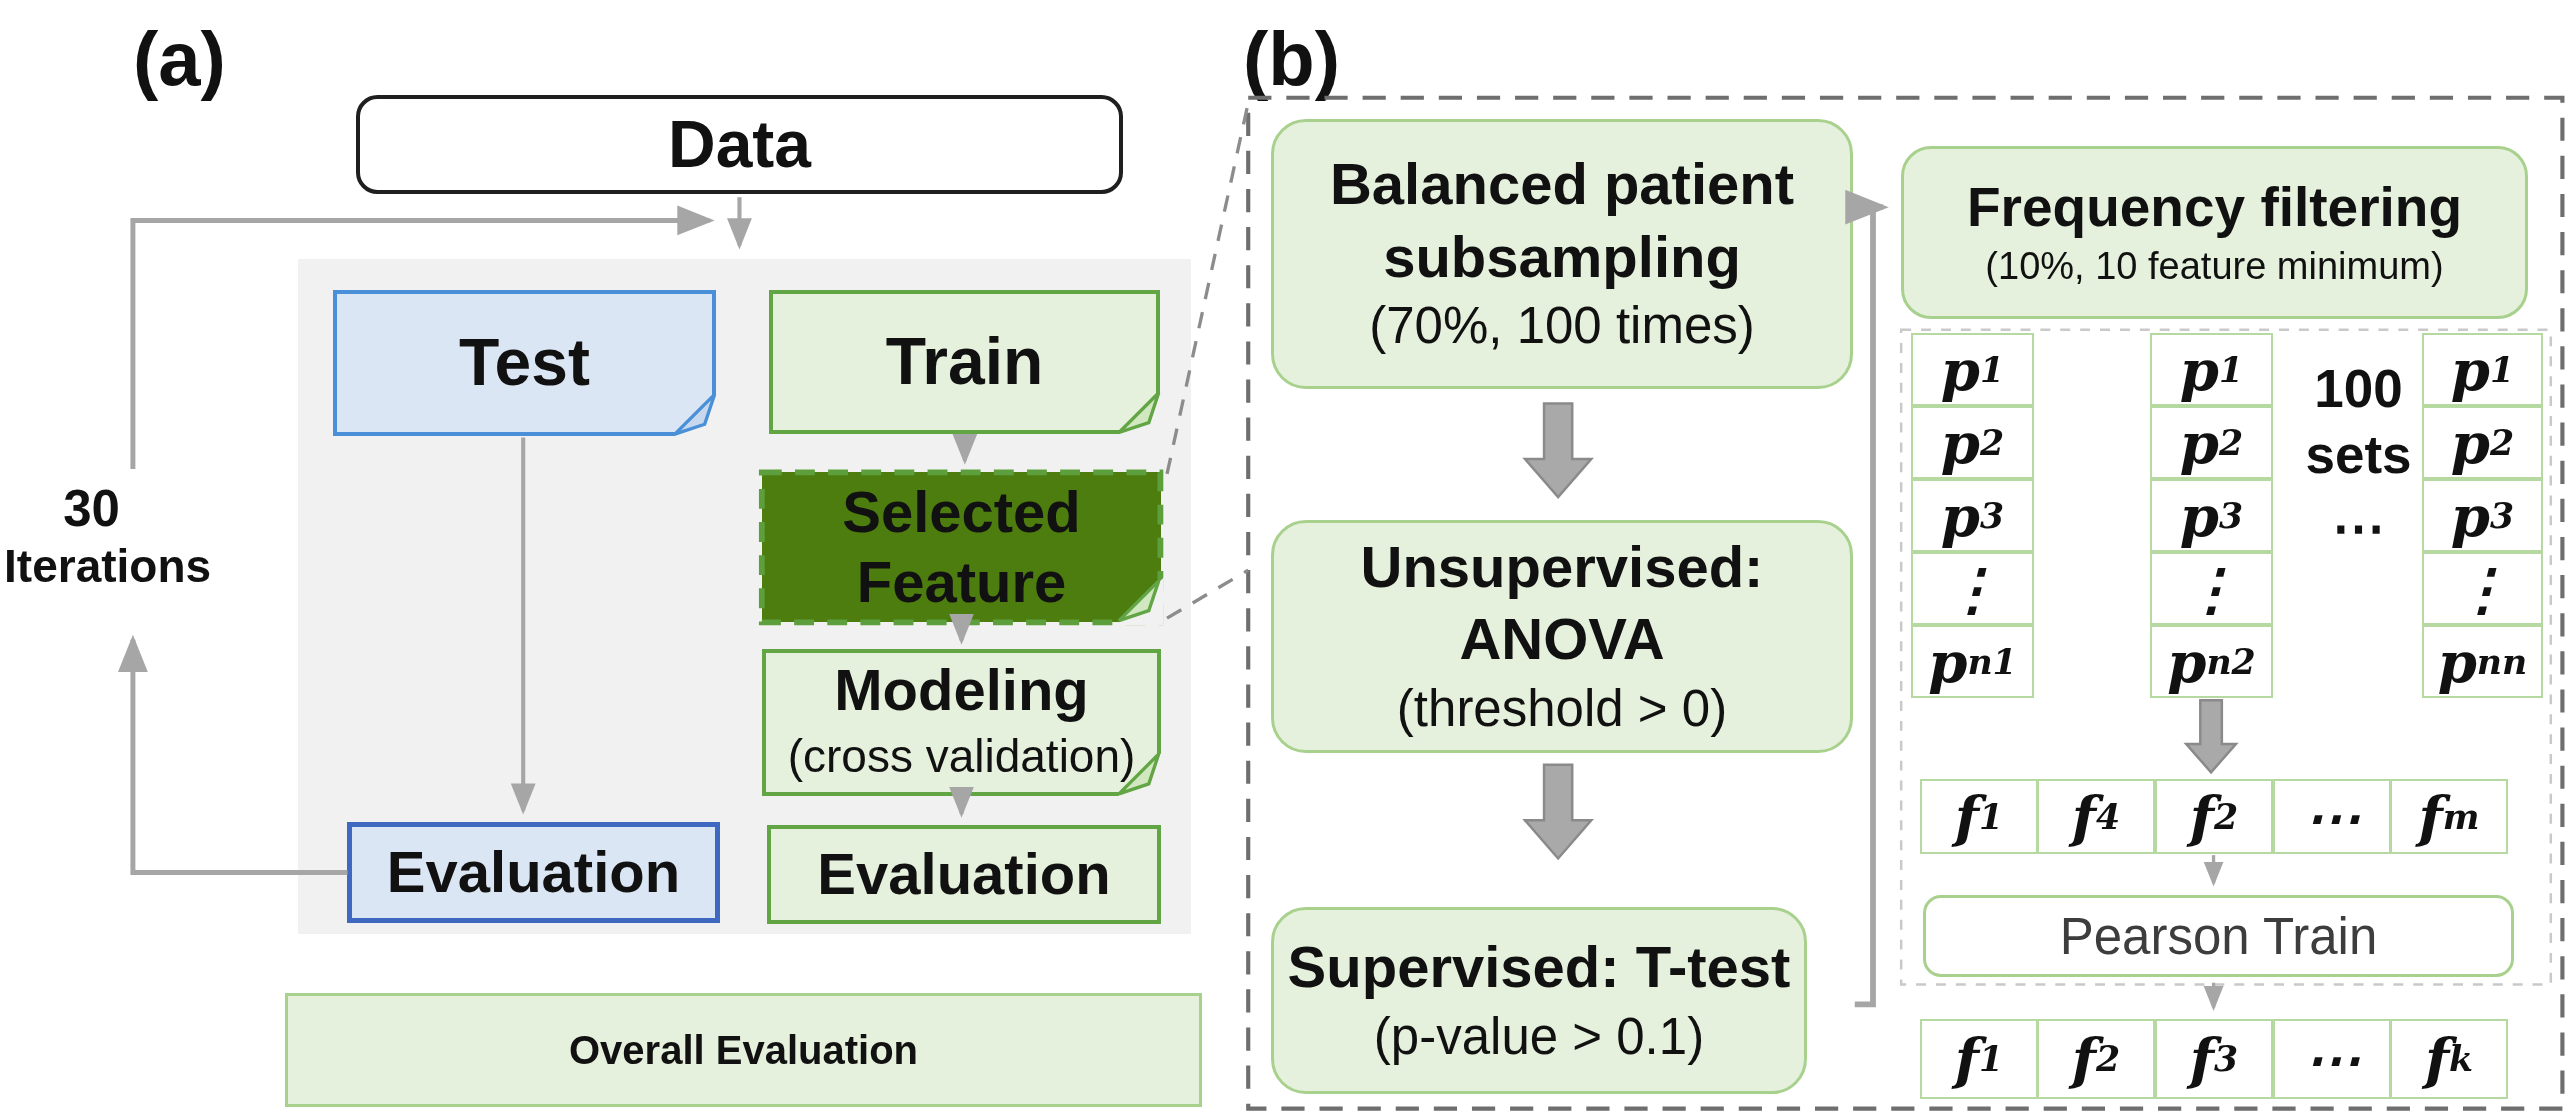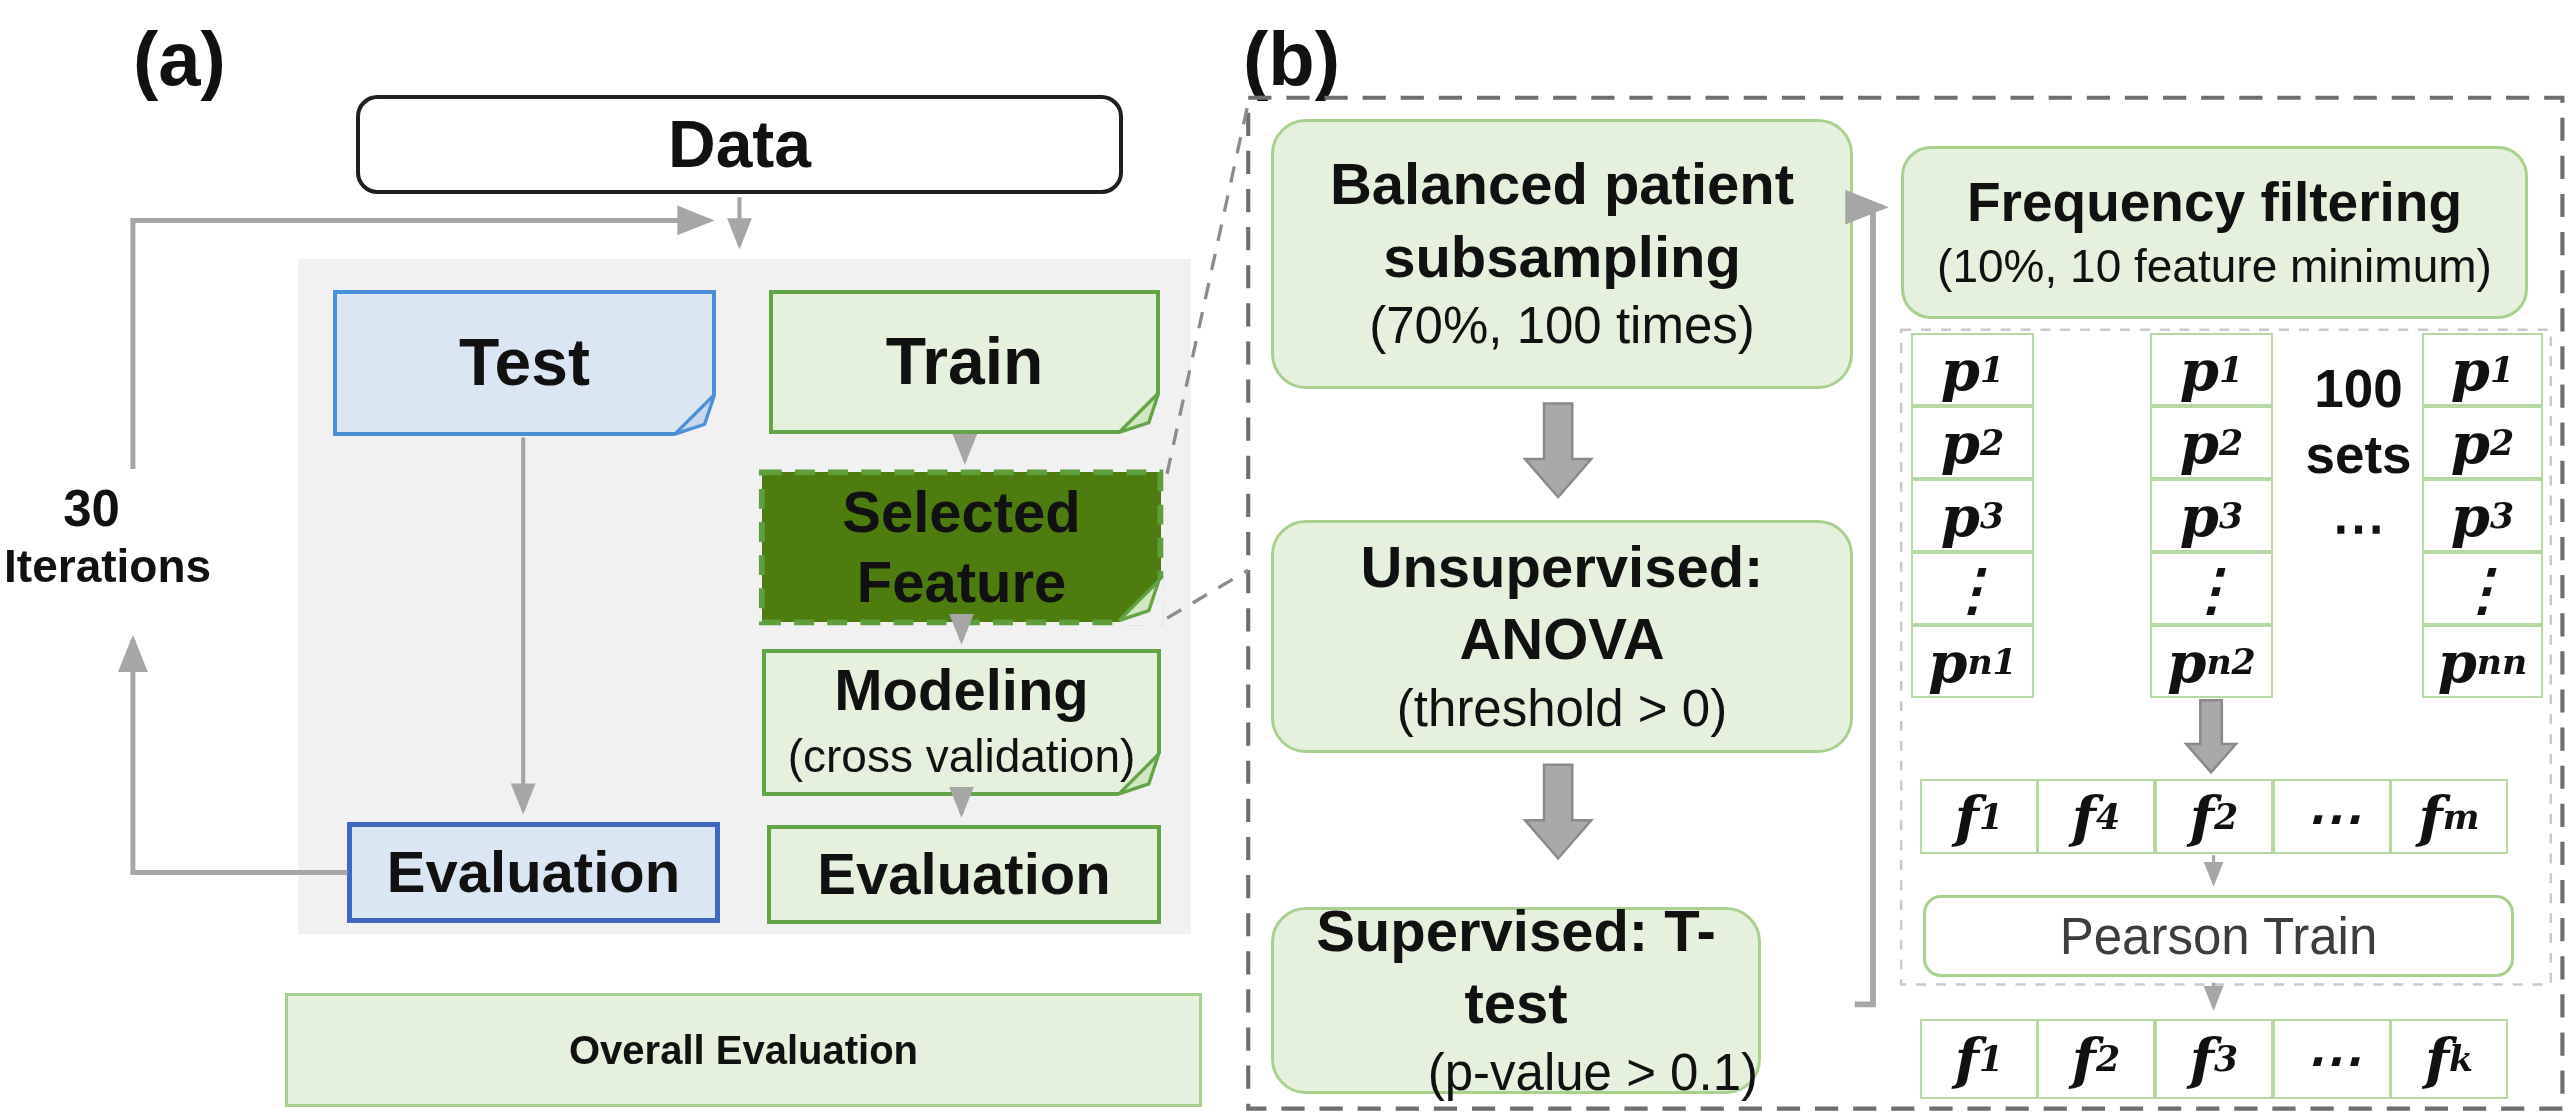--- a/index.html
+++ b/index.html
@@ -20,21 +20,21 @@
   .green-doc{background:#e5f1dc;border:4.1px solid #62a544;font-size:66px;font-weight:bold;}
   .green-doc-sm{background:#e5f1dc;border:4.1px solid #62a544;}
   .sel-box{background:#4d7c0f;font-size:58px;font-weight:bold;line-height:1.2;}
   .eval-blue{background:#dbe6f4;border:5.8px solid #3f68c0;font-size:58px;font-weight:bold;}
   .eval-green{background:#e5f1dc;border:4.1px solid #62a544;font-size:58px;font-weight:bold;}
   .overall{background:#e5f1dc;border:3.3px solid #a9d18e;font-size:40px;font-weight:bold;}
   .round-green{background:#e5f1dc;border:3.3px solid #a9d18e;border-radius:35px;}
   .round-green .t{font-size:58px;font-weight:bold;line-height:1.25;}
   .round-green .s{font-size:51px;font-weight:normal;line-height:1.3;}
   .freq .t{font-size:55px;}
-  .freq .s{font-size:46px;text-align:right;}
+  .freq .s{font-size:38px;text-align:right;}
   .modeling .t{font-size:58px;font-weight:bold;}
   .modeling .s{font-size:46px;font-weight:normal;line-height:1.4;}
   .loop-label{font-weight:bold;font-size:51px;text-align:center;}
   .cell{
     position:absolute;background:#ffffff;border:2.5px solid #b5d9a0;box-sizing:border-box;
     display:flex;align-items:center;justify-content:center;
     font-family:"DejaVu Serif", serif;font-style:italic;font-weight:bold;font-size:56px;color:#111;
   }
   .cell sub{font-size:0.62em;font-style:italic;line-height:0;}
   .sets-label{position:absolute;text-align:center;font-weight:bold;font-size:53px;}
@@ -98,21 +98,21 @@
     <div class="t">subsampling</div>
     <div class="s">(70%, 100 times)</div>
   </div>
 
   <div class="box round-green" style="left:1271px;top:520px;width:582px;height:233px;">
     <div class="t">Unsupervised:</div>
     <div class="t">ANOVA</div>
     <div class="s">(threshold &gt; 0)</div>
   </div>
 
-  <div class="box round-green" style="left:1271px;top:907px;width:490px;height:187px;align-items:flex-end;">
+  <div class="box round-green" style="left:1271px;top:907px;width:536px;height:187px;">
     <div class="t">Supervised: T-test</div>
     <div class="s">(p-value &gt; 0.1)</div>
   </div>
 
   <div class="box round-green freq" style="left:1901px;top:146px;width:627px;height:173px;border-radius:30px;">
     <div class="t">Frequency filtering</div>
     <div class="s">(10%, 10 feature minimum)</div>
   </div>
 
   <div class="cell" style="left:1911px;top:333px;width:123px;height:73px;">

